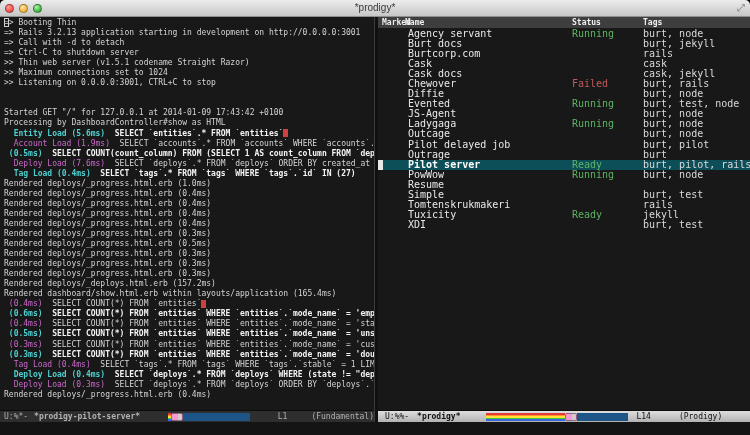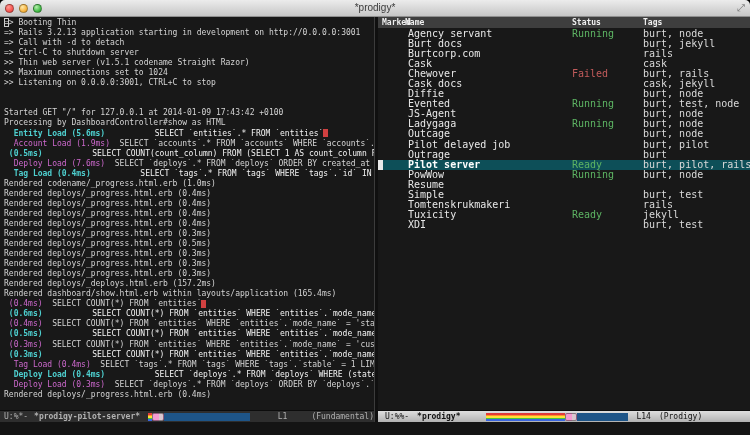--- a/index.html
+++ b/index.html
@@ -29,21 +29,21 @@
   .vdivider { width:4px; flex:0 0 4px; background:#101010; border-left:1px solid #3c3c3c; }
   .pane.right { width:372px; flex:0 0 372px; }
 
   .buffer { flex:1 1 auto; overflow:hidden; padding-top:1px; }
   .pane.left .buffer { padding-left:4px; }
 
   
   .line { height:10.05px; line-height:10.05px; font-size:8px; white-space:pre;
           overflow:hidden; color:#d4d4d4; }
   .sg-p { color:#d4d4d4; }
-  .sg-b { color:#f4f4f4; font-weight:normal;margin-left:40px; }
+  .sg-b { color:#f4f4f4; font-weight:bold; }
   .sg-c { color:#4ed0d0; font-weight:bold; }
   .sg-m { color:#cc68cc; }
   .sg-tr { display:inline-block; width:5px; height:8px; background:#d04040;
            vertical-align:middle; }
   .sg-cursor { outline:1px solid #cfcfcf; outline-offset:-1px; color:#d4d4d4; }
 
   
   .header-line { height:11px; flex:0 0 11px; background:#3e3e3e; position:relative;
                  font-size:8px; line-height:11px; color:#efefef; font-weight:bold; }
   .header-line span { position:absolute; white-space:pre; }
@@ -66,21 +66,21 @@
 
   
   .modeline { flex:0 0 12px; height:12px; display:flex; align-items:center;
               font-size:8px; white-space:pre; overflow:hidden; }
   .modeline.inactive { background:#2e2e2e; color:#b2b2b2; border-top:1px solid #0c0c0c; }
   .modeline.active { background:linear-gradient(#dedede,#b2b2b2); color:#101010;
                      border-top:1px solid #0c0c0c; }
   .modeline .bufname { font-weight:bold; }
   .ml-pad4 { padding-left:4px; } .ml-pad7 { padding-left:7px; }
   .g6{margin-left:6px;} .g8{margin-left:8px;} .g10{margin-left:28px;}
-  .g18{margin-left:8px;} .g24{margin-left:24px;} .g26{margin-left:26px;}
+  .g18{margin-left:28px;} .g24{margin-left:24px;} .g26{margin-left:26px;}
 
   
   .nyan { display:flex; align-items:center; height:8px; }
   .nyan.small { width:157px; } .nyan.big { width:142px; }
   .nyan .rainbow { height:8px;
      background:linear-gradient(to bottom,#e03a3a 0 20%,#ff9226 20% 40%,
                 #ffe13a 40% 60%,#47c53a 60% 80%,#3a66e0 80% 100%); }
   .nyan .cat { width:12px; height:8px; flex:0 0 12px; border-radius:2px;
      background:linear-gradient(to right,#f49ad0 0 65%,#d9c6cf 65% 100%);
      border:1px solid rgba(0,0,0,.4); }
@@ -116,21 +116,21 @@
           <div class="line"><span class="sg-p">&gt;&gt; Listening on 0.0.0.0:3001, CTRL+C to stop</span></div>
           <div class="line"></div>
           <div class="line"></div>
           <div class="line"><span class="sg-p">Started GET "/" for 127.0.0.1 at 2014-01-09 17:43:42 +0100</span></div>
           <div class="line"><span class="sg-p">Processing by DashboardController#show as HTML</span></div>
           <div class="line"><span class="sg-c">  Entity Load (5.6ms)</span><span class="sg-b">  SELECT `entities`.* FROM `entities`</span><span class="sg-tr"></span></div>
           <div class="line"><span class="sg-m">  Account Load (1.9ms)</span><span class="sg-p">  SELECT `accounts`.* FROM `accounts` WHERE `accounts`.`id</span></div>
           <div class="line"><span class="sg-c"> (0.5ms)</span><span class="sg-b">  SELECT COUNT(count_column) FROM (SELECT 1 AS count_column FROM `depl</span></div>
           <div class="line"><span class="sg-m">  Deploy Load (7.6ms)</span><span class="sg-p">  SELECT `deploys`.* FROM `deploys` ORDER BY created_at DES</span></div>
           <div class="line"><span class="sg-c">  Tag Load (0.4ms)</span><span class="sg-b">  SELECT `tags`.* FROM `tags` WHERE `tags`.`id` IN (27)</span></div>
-          <div class="line"><span class="sg-p">Rendered codename/_progress.html.erb (1.0ms)</span></div>
+          <div class="line"><span class="sg-p">Rendered deploys/_progress.html.erb (1.0ms)</span></div>
           <div class="line"><span class="sg-p">Rendered deploys/_progress.html.erb (0.4ms)</span></div>
           <div class="line"><span class="sg-p">Rendered deploys/_progress.html.erb (0.4ms)</span></div>
           <div class="line"><span class="sg-p">Rendered deploys/_progress.html.erb (0.4ms)</span></div>
           <div class="line"><span class="sg-p">Rendered deploys/_progress.html.erb (0.4ms)</span></div>
           <div class="line"><span class="sg-p">Rendered deploys/_progress.html.erb (0.3ms)</span></div>
           <div class="line"><span class="sg-p">Rendered deploys/_progress.html.erb (0.5ms)</span></div>
           <div class="line"><span class="sg-p">Rendered deploys/_progress.html.erb (0.3ms)</span></div>
           <div class="line"><span class="sg-p">Rendered deploys/_progress.html.erb (0.3ms)</span></div>
           <div class="line"><span class="sg-p">Rendered deploys/_progress.html.erb (0.3ms)</span></div>
           <div class="line"><span class="sg-p">Rendered deploys/_deploys.html.erb (157.2ms)</span></div>
@@ -166,22 +166,22 @@
         <span class="h-marked">Marked</span>
         <span class="h-name">Name</span>
         <span class="h-status">Status</span>
         <span class="h-tags">Tags</span>
       </div>
       <div class="buffer process-list">
           <div class="prow"><span class="cell name">Agency servant</span><span class="cell status green">Running</span><span class="cell tags">burt, node</span></div>
           <div class="prow"><span class="cell name">Burt docs</span><span class="cell status "></span><span class="cell tags">burt, jekyll</span></div>
           <div class="prow"><span class="cell name">Burtcorp.com</span><span class="cell status "></span><span class="cell tags">rails</span></div>
           <div class="prow"><span class="cell name">Cask</span><span class="cell status "></span><span class="cell tags">cask</span></div>
+          <div class="prow"><span class="cell name">Cask docs</span><span class="cell status "></span><span class="cell tags">cask, jekyll</span></div>
           <div class="prow"><span class="cell name">Chewover</span><span class="cell status red">Failed</span><span class="cell tags">burt, rails</span></div>
-          <div class="prow"><span class="cell name">Cask docs</span><span class="cell status "></span><span class="cell tags">cask, jekyll</span></div>
           <div class="prow"><span class="cell name">Diffie</span><span class="cell status "></span><span class="cell tags">burt, node</span></div>
           <div class="prow"><span class="cell name">Evented</span><span class="cell status green">Running</span><span class="cell tags">burt, test, node</span></div>
           <div class="prow"><span class="cell name">JS-Agent</span><span class="cell status "></span><span class="cell tags">burt, node</span></div>
           <div class="prow"><span class="cell name">Ladygaga</span><span class="cell status green">Running</span><span class="cell tags">burt, node</span></div>
           <div class="prow"><span class="cell name">Outcage</span><span class="cell status "></span><span class="cell tags">burt, node</span></div>
           <div class="prow"><span class="cell name">Pilot delayed job</span><span class="cell status "></span><span class="cell tags">burt, pilot</span></div>
           <div class="prow"><span class="cell name">Outrage</span><span class="cell status "></span><span class="cell tags">burt</span></div>
           <div class="prow selected"><span class="marker"></span><span class="cell name">Pilot server</span><span class="cell status green">Ready</span><span class="cell tags">burt, pilot, rails</span></div>
           <div class="prow"><span class="cell name">PowWow</span><span class="cell status green">Running</span><span class="cell tags">burt, node</span></div>
           <div class="prow"><span class="cell name">Resume</span><span class="cell status "></span><span class="cell tags"></span></div>

